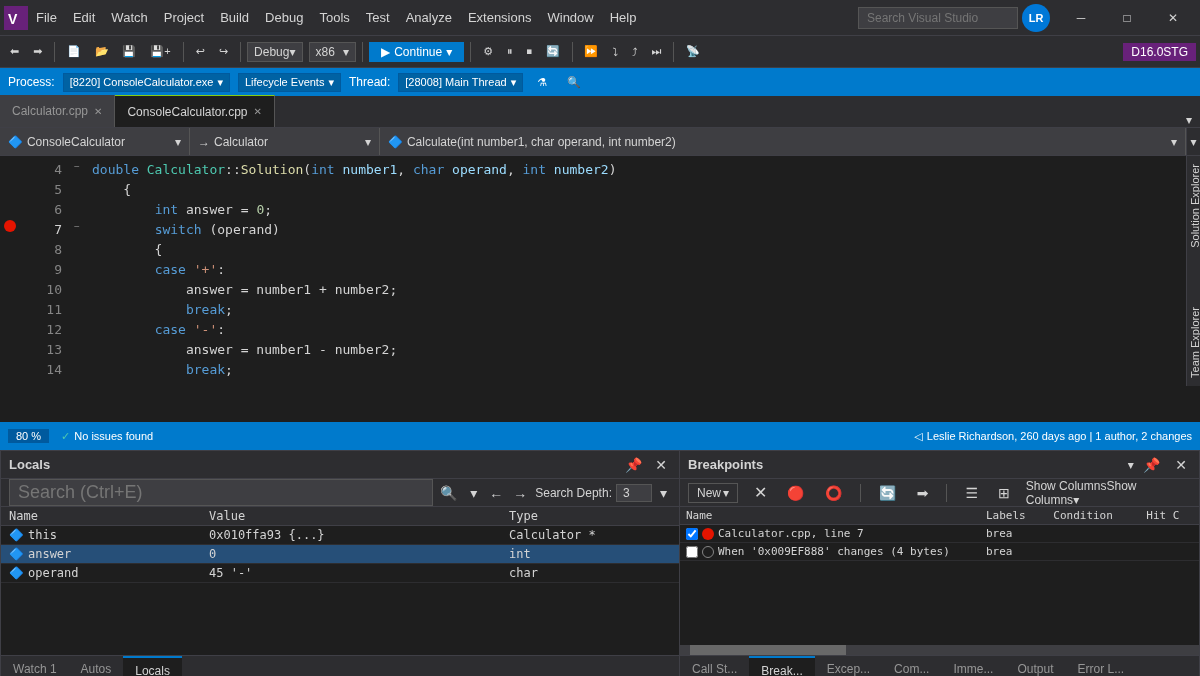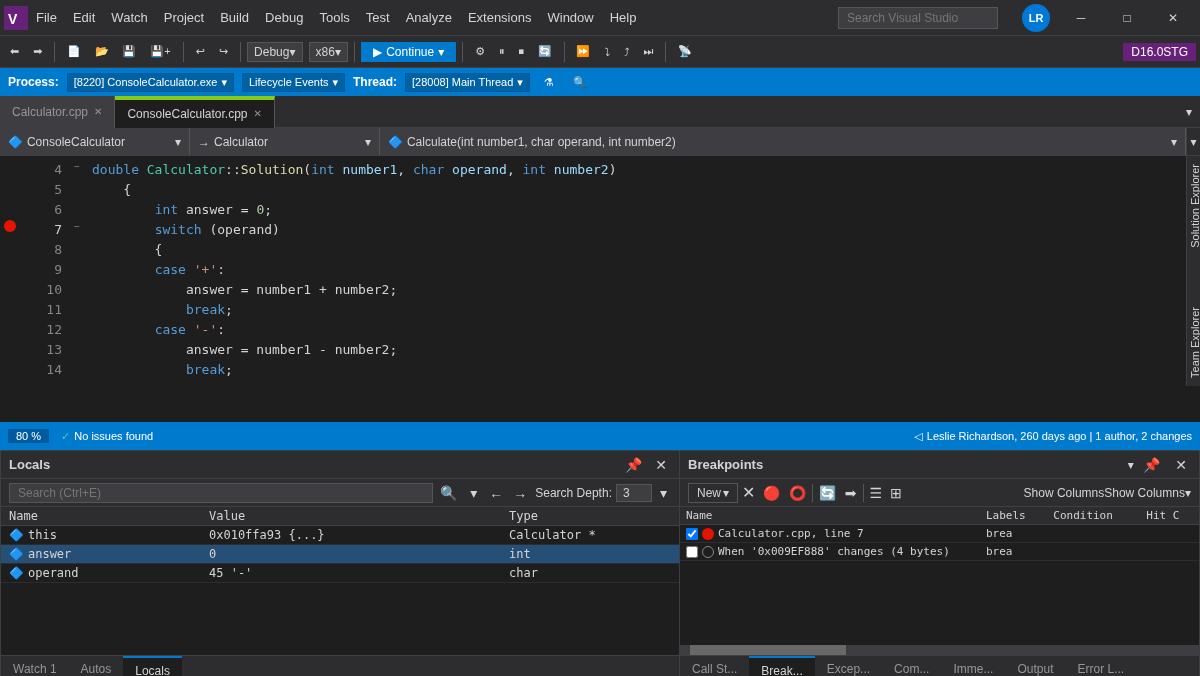--- a/index.html
+++ b/index.html
@@ -2,41 +2,41 @@
 <html><head>
   <meta charset="utf-8">
   <style>
     * { margin: 0; padding: 0; box-sizing: border-box; }
     body { font-family: 'Segoe UI', Tahoma, Geneva, Verdana, sans-serif; font-size: 12px; background: #1e1e1e; color: #d4d4d4; width: 1200px; height: 676px; overflow: hidden; }
 
     
     .menu-bar { display: flex; align-items: center; background: #2d2d30; height: 36px; padding: 0 4px; border-bottom: 1px solid #3f3f46; }
     .menu-item { padding: 4px 8px; color: #d4d4d4; cursor: pointer; font-size: 13px; }
     .search-box { margin-left: auto; background: #3e3e42; border: 1px solid #555; color: #d4d4d4; padding: 3px 8px; width: 160px; font-size: 12px; }
-    .user-avatar { width: 28px; height: 28px; background: #0078d7; border-radius: 50%; display: flex; align-items: center; justify-content: center; color: white; font-size: 11px; font-weight: bold; margin-left: 24px; }
+    .user-avatar { width: 28px; height: 28px; background: #0078d7; border-radius: 50%; display: flex; align-items: center; justify-content: center; color: white; font-size: 11px; font-weight: bold; margin-left: 4px; }
     .window-controls { display: flex; margin-left: 8px; }
     .win-btn { width: 46px; height: 36px; display: flex; align-items: center; justify-content: center; cursor: pointer; font-size: 12px; color: #d4d4d4; }
 
     
     .toolbar { display: flex; align-items: center; background: #2d2d30; height: 32px; padding: 0 4px; border-bottom: 1px solid #3f3f46; gap: 2px; }
     .tb-btn { padding: 2px 6px; color: #d4d4d4; cursor: pointer; font-size: 11px; background: transparent; border: none; display: flex; align-items: center; gap: 2px; }
     .tb-sep { width: 1px; height: 20px; background: #555; margin: 0 4px; }
     .tb-dropdown { display: flex; align-items: center; background: #3e3e42; border: 1px solid #555; color: #d4d4d4; padding: 2px 6px; font-size: 12px; cursor: pointer; }
     .continue-btn { background: #007acc; color: white; padding: 3px 12px; border: none; cursor: pointer; display: flex; align-items: center; gap: 4px; font-size: 12px; }
     .d16-badge { background: #68217a; color: white; padding: 2px 8px; font-size: 12px; margin-left: auto; }
 
     
     .debug-bar { display: flex; align-items: center; background: #007acc; height: 28px; padding: 0 8px; gap: 8px; font-size: 12px; color: white; }
-    .debug-label { font-weight: bold; }
+    .debug-label { font-weight: normal; }
     .debug-dropdown { background: #0062a3; border: 1px solid #005a9e; color: white; padding: 2px 6px; font-size: 11px; cursor: pointer; display: flex; align-items: center; gap: 4px; }
 
     
-    .tab-bar { display: flex; align-items: center; background: #2d2d30; height: 32px; border-bottom: 1px solid #3f3f46; }
+    .tab-bar { display: flex; align-items: flex-end; background: #2d2d30; height: 32px; border-bottom: 1px solid #3f3f46; }
     .tab { display: flex; align-items: center; padding: 0 12px; height: 32px; background: #3e3e42; border-right: 1px solid #555; cursor: pointer; font-size: 12px; gap: 6px; color: #969696; }
-    .tab.active { background: #1e1e1e; color: #d4d4d4; border-top: 4px solid #84cc16; }
+    .tab.active { background: #1e1e1e; color: #d4d4d4; border-top: 1px solid #84cc16; }
     .tab-close { color: #969696; font-size: 10px; cursor: pointer; }
 
     
     .nav-dropdowns { display: flex; background: #2d2d30; height: 28px; border-bottom: 1px solid #3f3f46; }
     .nav-dd { flex: 1; display: flex; align-items: center; padding: 0 8px; background: #3e3e42; border-right: 1px solid #555; font-size: 12px; cursor: pointer; gap: 4px; }
 
     
     .code-area { display: flex; background: #1e1e1e; height: 230px; overflow: hidden; position: relative; }
     .line-numbers { width: 50px; padding: 4px 8px; text-align: right; color: #858585; font-family: 'Consolas', monospace; font-size: 13px; line-height: 20px; background: #1e1e1e; user-select: none; }
     .code-content { flex: 1; padding: 4px 8px; font-family: 'Consolas', monospace; font-size: 13px; line-height: 20px; overflow: hidden; }
@@ -50,21 +50,21 @@
     .zoom { background: #005a9e; padding: 1px 8px; }
 
     
     .bottom-panels { display: flex; height: 230px; }
     .locals-panel { flex: 0 0 680px; display: flex; flex-direction: column; border: 1px solid #3f3f46; background: #1e1e1e; }
     .panel-header { display: flex; align-items: center; background: #2d2d30; height: 28px; padding: 0 8px; border-bottom: 1px solid #3f3f46; gap: 8px; font-size: 13px; font-weight: bold; }
     .panel-title { color: #d4d4d4; }
     .panel-controls { margin-left: auto; display: flex; gap: 4px; }
     .panel-btn { background: transparent; border: none; color: #d4d4d4; cursor: pointer; font-size: 14px; padding: 1px 4px; }
     .search-bar { display: flex; align-items: center; background: #2d2d30; height: 28px; padding: 0 8px; border-bottom: 1px solid #3f3f46; gap: 4px; }
-    .search-input { flex: 1; background: #3e3e42; border: 1px solid #555; color: #d4d4d4; padding: 2px 8px; font-size: 12px; }
+    .search-input { flex: 1; background: #3e3e42; border: 1px solid #555; color: #d4d4d4; padding: 2px 8px; font-size: 18px; }
     .search-nav { display: flex; gap: 2px; }
     .search-depth { display: flex; align-items: center; gap: 4px; font-size: 12px; margin-left: auto; }
     .depth-box { background: #3e3e42; border: 1px solid #555; color: #d4d4d4; padding: 1px 6px; width: 36px; font-size: 12px; }
     
     
     .locals-table { flex: 1; overflow: auto; }
     .tbl { width: 100%; border-collapse: collapse; font-family: 'Consolas', monospace; font-size: 12px; }
     .tbl th { text-align: left; padding: 2px 8px; background: #2d2d30; color: #d4d4d4; border-bottom: 1px solid #3f3f46; font-weight: normal; position: sticky; top: 0; }
     .tbl td { padding: 2px 8px; border-bottom: 1px solid #2d2d30; }
     .tbl tr.selected td { background: #264f78; }
@@ -126,21 +126,21 @@
   <button class="tb-btn">💾</button>
   <button class="tb-btn">💾+</button>
   <div class="tb-sep"></div>
   <button class="tb-btn">↩</button>
   <button class="tb-btn">↪</button>
   <div class="tb-sep"></div>
   <div class="tb-dropdown">
     <span>Debug</span>
     <span>▾</span>
   </div>
-  <div class="tb-dropdown" style="margin-left:4px;">
+  <div class="tb-dropdown" style="margin-left:4px;gap:8px;">
     <span>x86</span>
     <span>▾</span>
   </div>
   <div class="tb-sep"></div>
   <button class="continue-btn">
     <span>▶</span>
     <span>Continue</span>
     <span>▾</span>
   </button>
   <div class="tb-sep"></div>
@@ -357,21 +357,21 @@
   <div class="bp-panel">
     <div class="bp-toolbar">
       <span style="font-weight:bold;font-size:13px;">Breakpoints</span>
       <div style="margin-left:auto;display:flex;align-items:center;gap:4px;">
         <span>▾</span>
       </div>
       <button class="panel-btn">📌</button>
       <button class="panel-btn">✕</button>
     </div>
 
-    <div style="display:flex; align-items:center; background:#2d2d30; height:28px; padding:0 8px; border-bottom:1px solid #3f3f46; gap:0;">
+    <div style="display:flex; align-items:center; background:#2d2d30; height:28px; padding:0 8px; border-bottom:1px solid #3f3f46; gap:12px;">
       <div class="bp-new">
         <span>New</span>
         <span>▾</span>
       </div>
       <button class="panel-btn" style="font-size:16px;">✕</button>
       <button class="panel-btn">🔴</button>
       <button class="panel-btn">⭕</button>
       <div style="width:1px;height:18px;background:#555;margin:0 2px;"></div>
       <button class="panel-btn">🔄</button>
       <button class="panel-btn">➡</button>

